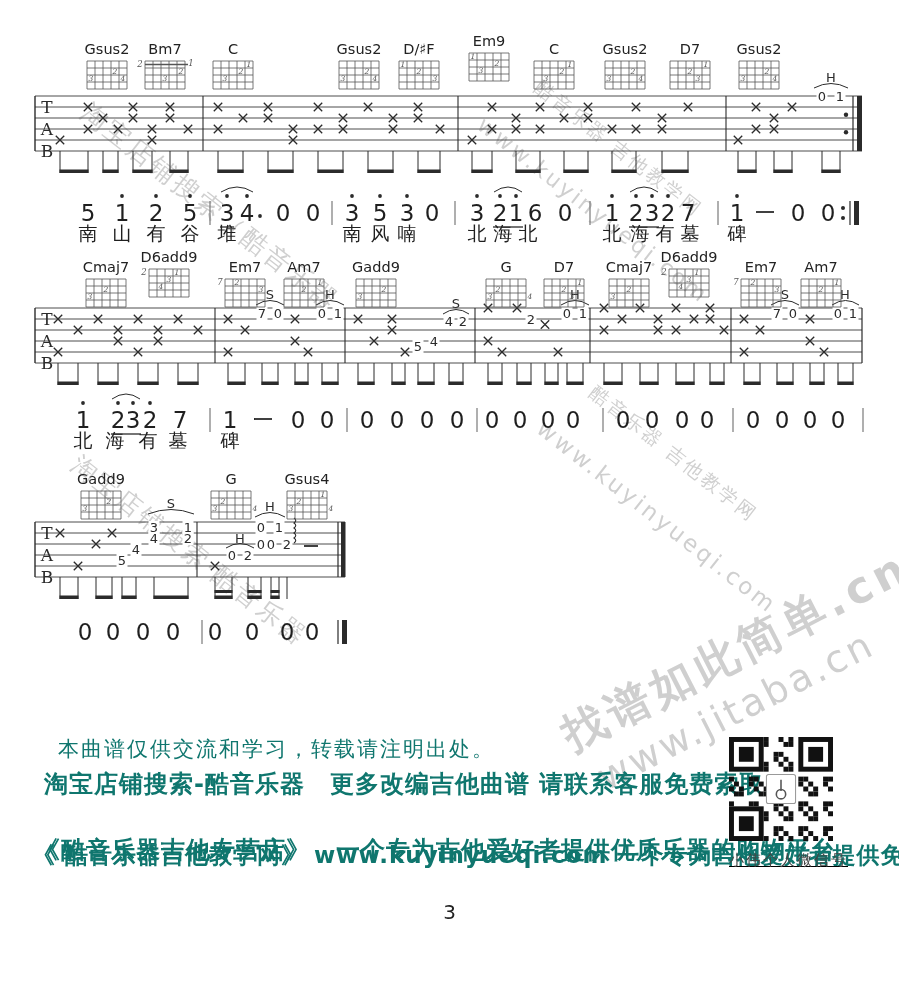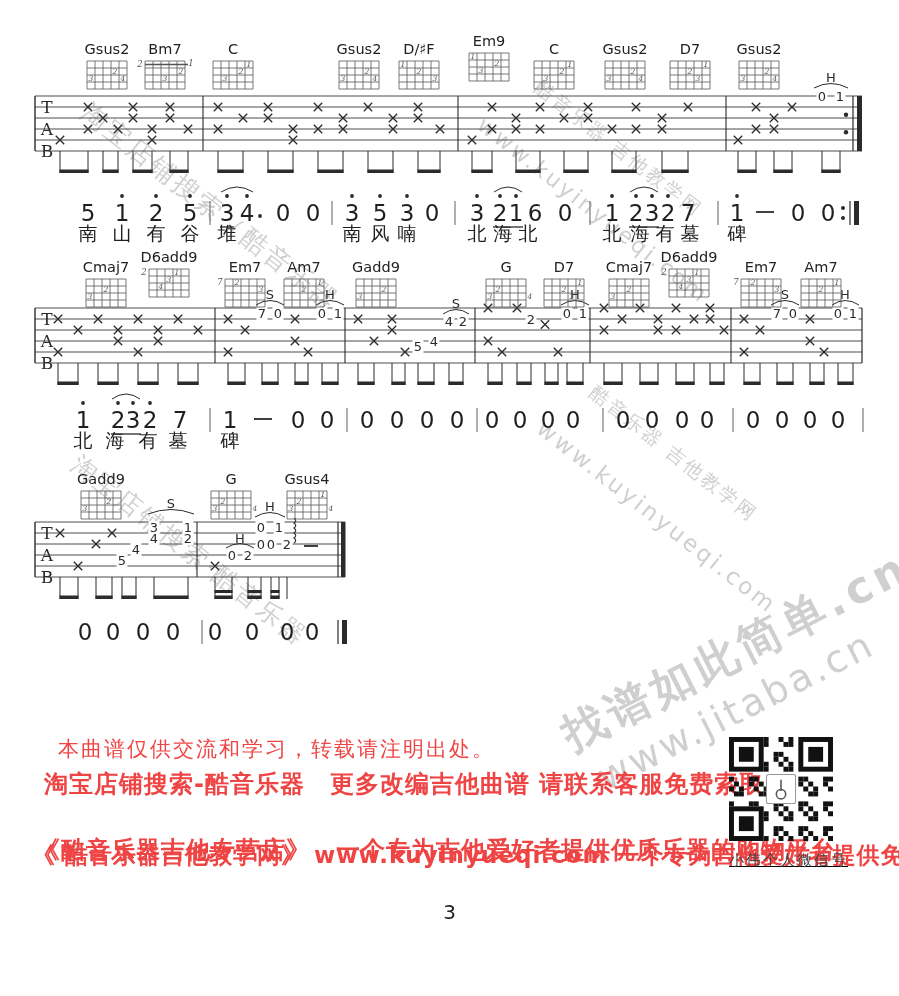--- a/index.html
+++ b/index.html
@@ -1,21 +1,21 @@
 <!DOCTYPE html>
 <html><head>
 <meta charset="utf-8">
 <style>
   html,body{margin:0;padding:0;background:#e8e8e8;}
   .page{position:relative;width:899px;height:996px;background:#ffffff;overflow:hidden;
         font-family:"DejaVu Sans",sans-serif;margin:0 auto;}
   .wm{position:absolute;color:#c7c7c7;white-space:nowrap;transform-origin:left top;
       opacity:.85;letter-spacing:3px;pointer-events:none;font-family:"DejaVu Sans",sans-serif;}
   .score-svg{position:absolute;left:0;top:0;}
-  .footer-line{position:absolute;color:#ef4444;white-space:nowrap;}
+  .footer-line{position:absolute;color:#0f766e;white-space:nowrap;}
   .f-serif{font-family:"DejaVu Serif",serif;font-size:21px;letter-spacing:2px;}
   .f-bold{font-weight:bold;font-size:24px;letter-spacing:1px;}
   .qr-wrap{position:absolute;left:729px;top:737px;width:108px;text-decoration:underline;}
   .qr-caption{margin-top:6px;text-align:center;font-family:"DejaVu Serif",serif;
               font-size:15px;color:#444;letter-spacing:2px;white-space:nowrap;}
   .page-number{position:absolute;left:0;top:900px;width:899px;text-align:center;
                font-size:20px;color:#222;font-family:"DejaVu Sans",sans-serif;}
 </style>
 </head>
 <body>

